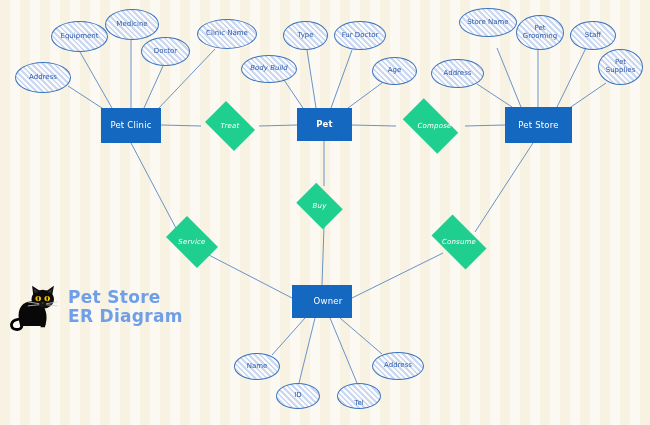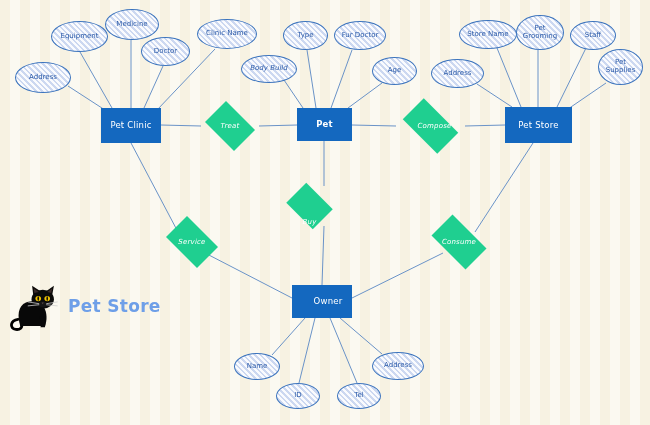--- a/index.html
+++ b/index.html
@@ -171,21 +171,21 @@
     </div>
   <div id="rel-layer">
       <div class="rel" style="left: 201px; top: 105px; width: 58px; height: 42px;">
         <div class="dia" style="background: rgb(31, 207, 144);"></div>
         <span class="rlabel" style="color: rgb(255, 255, 255);">Treat</span>
       </div>
       <div class="rel" style="left: 396px; top: 105px; width: 69px; height: 42px;">
         <div class="dia" style="background: rgb(31, 207, 144);"></div>
         <span class="rlabel" style="color: rgb(255, 255, 255); margin-left: 8px;">Compose</span>
       </div>
-      <div class="rel" style="left: 283px; top: 186px; width: 53px; height: 40px; align-items: flex-end;">
+      <div class="rel" style="left: 293px; top: 186px; width: 53px; height: 40px;">
         <div class="dia" style="background: rgb(31, 207, 144);"></div>
         <span class="rlabel" style="color: rgb(255, 255, 255);">Buy</span>
       </div>
       <div class="rel" style="left: 161px; top: 221px; width: 62px; height: 42px;">
         <div class="dia" style="background: rgb(31, 207, 144);"></div>
         <span class="rlabel" style="color: rgb(255, 255, 255);">Service</span>
       </div>
       <div class="rel" style="left: 425px; top: 221px; width: 68px; height: 42px;">
         <div class="dia" style="background: rgb(31, 207, 144);"></div>
         <span class="rlabel" style="color: rgb(255, 255, 255);">Consume</span>
@@ -215,39 +215,39 @@
       </div>
       <div class="attr" style="left: 334px; top: 21px; width: 52px; height: 29px; border-color: rgb(60, 116, 189); color: rgb(43, 90, 168);">
         <span>Fur Doctor</span>
       </div>
       <div class="attr" style="left: 372px; top: 57px; width: 45px; height: 28px; border-color: rgb(60, 116, 189); color: rgb(43, 90, 168);">
         <span>Age</span>
       </div>
       <div class="attr" style="left: 431px; top: 59px; width: 53px; height: 29px; border-color: rgb(60, 116, 189); color: rgb(43, 90, 168);">
         <span>Address</span>
       </div>
-      <div class="attr" style="left: 459px; top: 20px; width: 58px; height: 29px; border-color: rgb(60, 116, 189); color: rgb(43, 90, 168);">
+      <div class="attr" style="left: 459px; top: 8px; width: 58px; height: 29px; border-color: rgb(60, 116, 189); color: rgb(43, 90, 168);">
         <span>Store Name</span>
       </div>
       <div class="attr" style="left: 516px; top: 15px; width: 48px; height: 35px; border-color: rgb(60, 116, 189); color: rgb(43, 90, 168);">
         <span>Pet Grooming</span>
       </div>
       <div class="attr" style="left: 570px; top: 21px; width: 46px; height: 29px; border-color: rgb(60, 116, 189); color: rgb(43, 90, 168);">
         <span>Staff</span>
       </div>
       <div class="attr" style="left: 598px; top: 49px; width: 45px; height: 36px; border-color: rgb(60, 116, 189); color: rgb(43, 90, 168);">
         <span>Pet Supplies</span>
       </div>
       <div class="attr" style="left: 234px; top: 353px; width: 46px; height: 27px; border-color: rgb(60, 116, 189); color: rgb(43, 90, 168);">
         <span>Name</span>
       </div>
       <div class="attr" style="left: 276px; top: 383px; width: 44px; height: 26px; border-color: rgb(60, 116, 189); color: rgb(43, 90, 168);">
         <span>ID</span>
       </div>
-      <div class="attr" style="left: 337px; top: 383px; width: 44px; height: 26px; border-color: rgb(60, 116, 189); color: rgb(43, 90, 168);">
+      <div class="attr" style="left: 337px; top: 383px; width: 44px; height: 26px; border-color: rgb(60, 116, 189); color: rgb(43, 90, 168); align-items: flex-end;">
         <span>Tel</span>
       </div>
       <div class="attr" style="left: 372px; top: 352px; width: 52px; height: 28px; border-color: rgb(60, 116, 189); color: rgb(43, 90, 168);">
         <span>Address</span>
       </div>
     </div>
 
   <div id="logo-block">
     <svg id="cat-icon" width="56" height="56" viewBox="0 0 100 100" xmlns="http://www.w3.org/2000/svg">
 
@@ -275,16 +275,17 @@
 
       <g stroke="#cfcfcf" stroke-width="1.4" stroke-linecap="round">
         <line x1="55" y1="44" x2="36" y2="41"></line>
         <line x1="55" y1="46" x2="36" y2="48"></line>
         <line x1="69" y1="44" x2="88" y2="41"></line>
         <line x1="69" y1="46" x2="88" y2="48"></line>
       </g>
     </svg>
     <div id="title-text">
       <span id="title-line1">Pet Store</span>
+      <span id="title-line2">ER Diagram</span>
     </div>
   </div>
 
 </div>
 
 </body></html>

